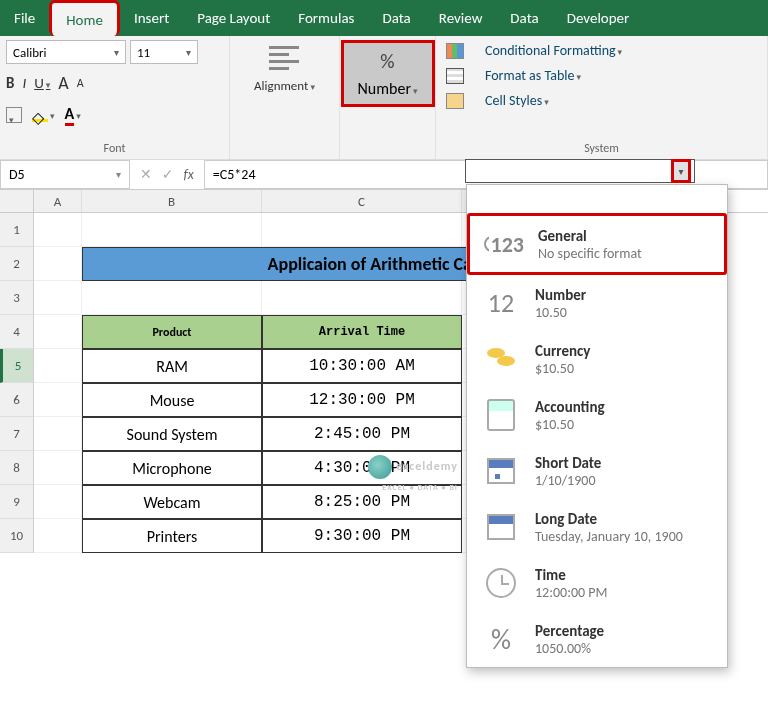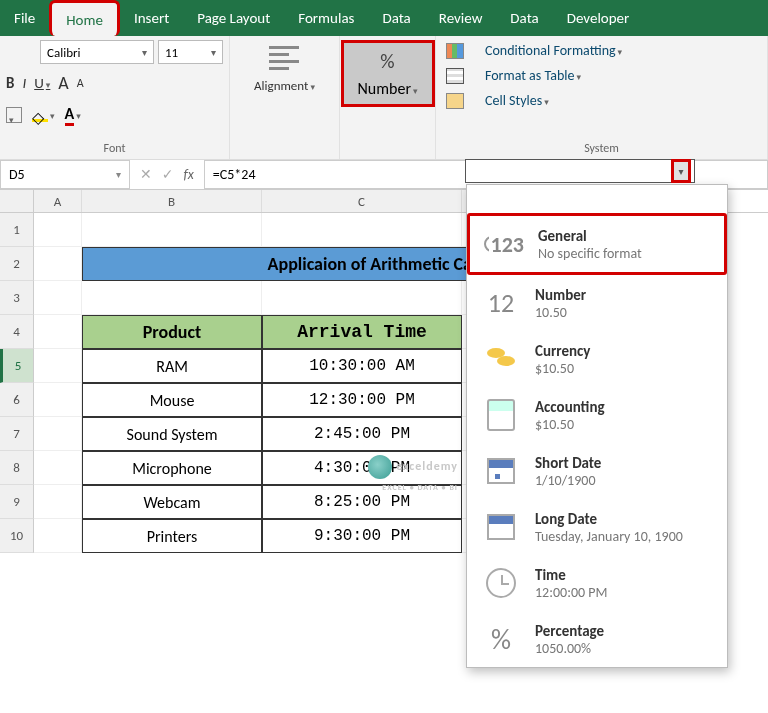--- a/index.html
+++ b/index.html
@@ -16,21 +16,21 @@
 .group { border-right: 1px solid #e1e1e1; display: flex; flex-direction: column; padding: 4px 6px 0; }
 .group-body { flex: 1; display: flex; align-items: flex-start; }
 .group-label { text-align: center; font-size: 12px; color: #666; padding: 3px 0 4px; }
 
 .big-btn { display: flex; flex-direction: column; align-items: center; gap: 4px; padding: 2px 6px; cursor: pointer; }
 .big-btn .lbl { font-size: 13px; color: #333; }
 .mini-btns { display: flex; flex-direction: column; gap: 6px; margin-left: 6px; justify-content: flex-end; height: 100%; padding-bottom: 12px;}
 .mini { width: 22px; height: 18px; border: 1px solid #bbb; background: #fafafa; }
 .arrowdn::after { content: "▾"; font-size: 9px; color: #666; margin-left: 2px; }
 
-.font-top { display:flex; gap:4px; align-items:flex-end;margin-left:34px; }
+.font-top { display:flex; gap:4px; align-items:flex-end; }
 .combo { background:#fff; border:1px solid #bbb; height:24px; display:flex; align-items:center; padding:0 6px; font-size:13px; }
 .combo .dd { margin-left:auto; color:#666; font-size:10px; }
 .font-row { display:flex; gap:8px; align-items:center; margin-top:8px; }
 .font-row span { font-size:15px; color:#333; cursor:pointer; }
 .font-row2 { display:flex; gap:10px; align-items:center; margin-top:10px; }
 .border-ico { width:16px;height:16px;border:1px solid #888; }
 .u-line { text-decoration: underline; }
 
 .number-btn { display:flex; flex-direction:column; align-items:center; gap:6px; padding:6px 14px; background:#c9c9c9; border:3px solid #d20000; }
 .pct { font-size:20px; color:#444; }
@@ -56,21 +56,21 @@
 .colA { width:48px; } .colB { width:180px; } .colC { width:200px; } .colD { width:200px; }
 .rows { display:flex; }
 .row-heads { width:34px; display:flex; flex-direction:column; }
 .row-head { height:34px; border-bottom:1px solid #ddd; border-right:1px solid #ccc; background:#f0f0f0; display:flex; align-items:center; justify-content:center; font-size:13px; color:#555; }
 .row-head.sel { background:#cfe2cf; color:#217346; border-left: 3px solid #217346; }
 .cells { position:relative; }
 .cell-row { display:flex; height:34px; }
 .cell { border-right:1px solid #eee; border-bottom:1px solid #eee; display:flex; align-items:center; justify-content:center; font-size:15px; }
 .cA{width:48px;} .cB{width:180px;} .cC{width:200px;font-family:Liberation Mono, monospace;} .cD{width:200px;}
 .title-band { background:#5b9bd5; color:#000; font-weight:bold; font-size:18px; border:1px solid #333; justify-content:center; }
-.table-head { background:#a9d08e; font-weight:bold; font-size:18px; border:1px solid #333; }
+.table-head { background:#a9d08e; font-weight:bold; font-size:12px; border:1px solid #333; }
 .table-cell { border:1px solid #333; font-size:16px; background:#fff; }
 
 .watermark { position:absolute; right:310px; bottom:58px; color:#c8c8c8; font-size:12px; font-weight:bold; letter-spacing:1px; text-align:right; line-height:1.3; }
 .watermark .wm-logo { width:24px; height:24px; border-radius:50%; background:radial-gradient(circle at 40% 40%, #8ad0c9, #3a9c93); display:inline-block; vertical-align:middle; margin-right:4px; }
 
 
 .fmt-panel { position:absolute; left:466px; top:184px; width:262px; background:#fff; border:1px solid #bcbcbc; box-shadow:2px 4px 10px rgba(0,0,0,0.25); z-index:50; }
 .fmt-search { height:24px; border:1px solid #555; margin:0 0 4px 0; display:flex; align-items:center; position:relative; top:-26px; left:-2px; width:230px; background:#fff; }
 .fmt-dd { width:20px; height:24px; background:#e1e1e1; border:3px solid #d20000; position:absolute; right:36px; top:-26px; display:flex; align-items:center; justify-content:center; font-size:10px; color:#555; }
 .fmt-item { display:flex; align-items:center; gap:14px; padding:10px 14px; cursor:pointer; }

